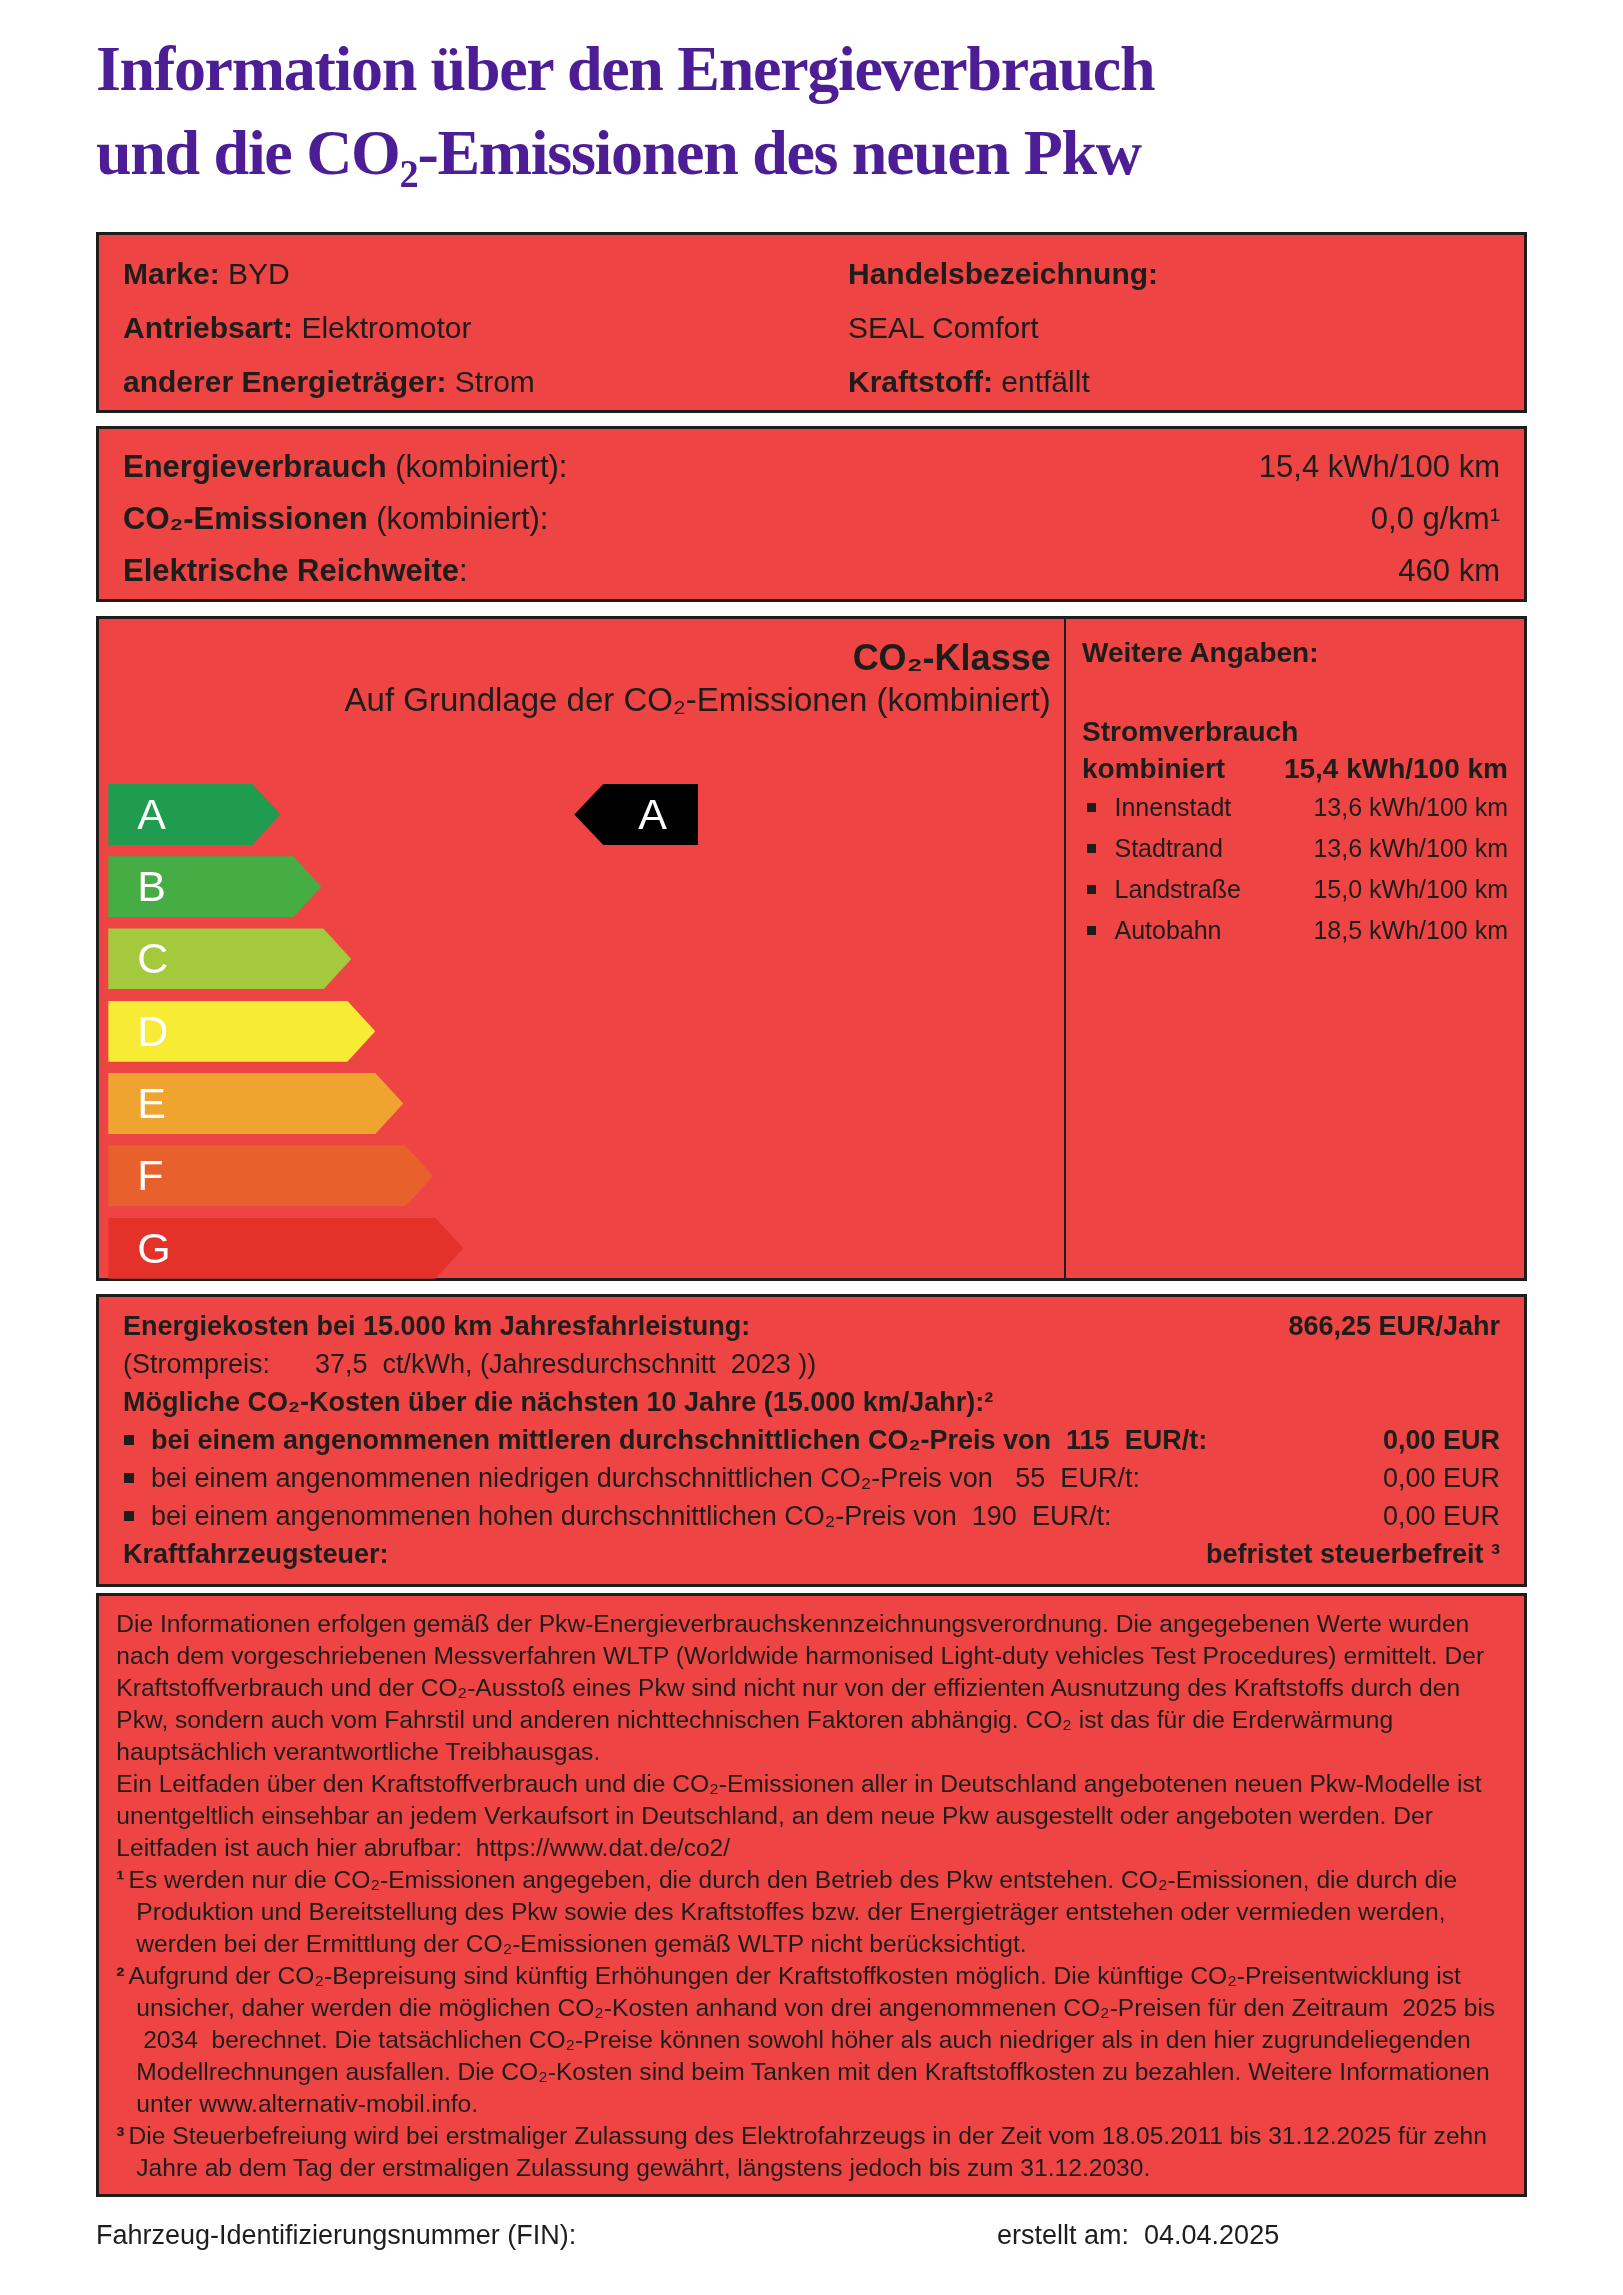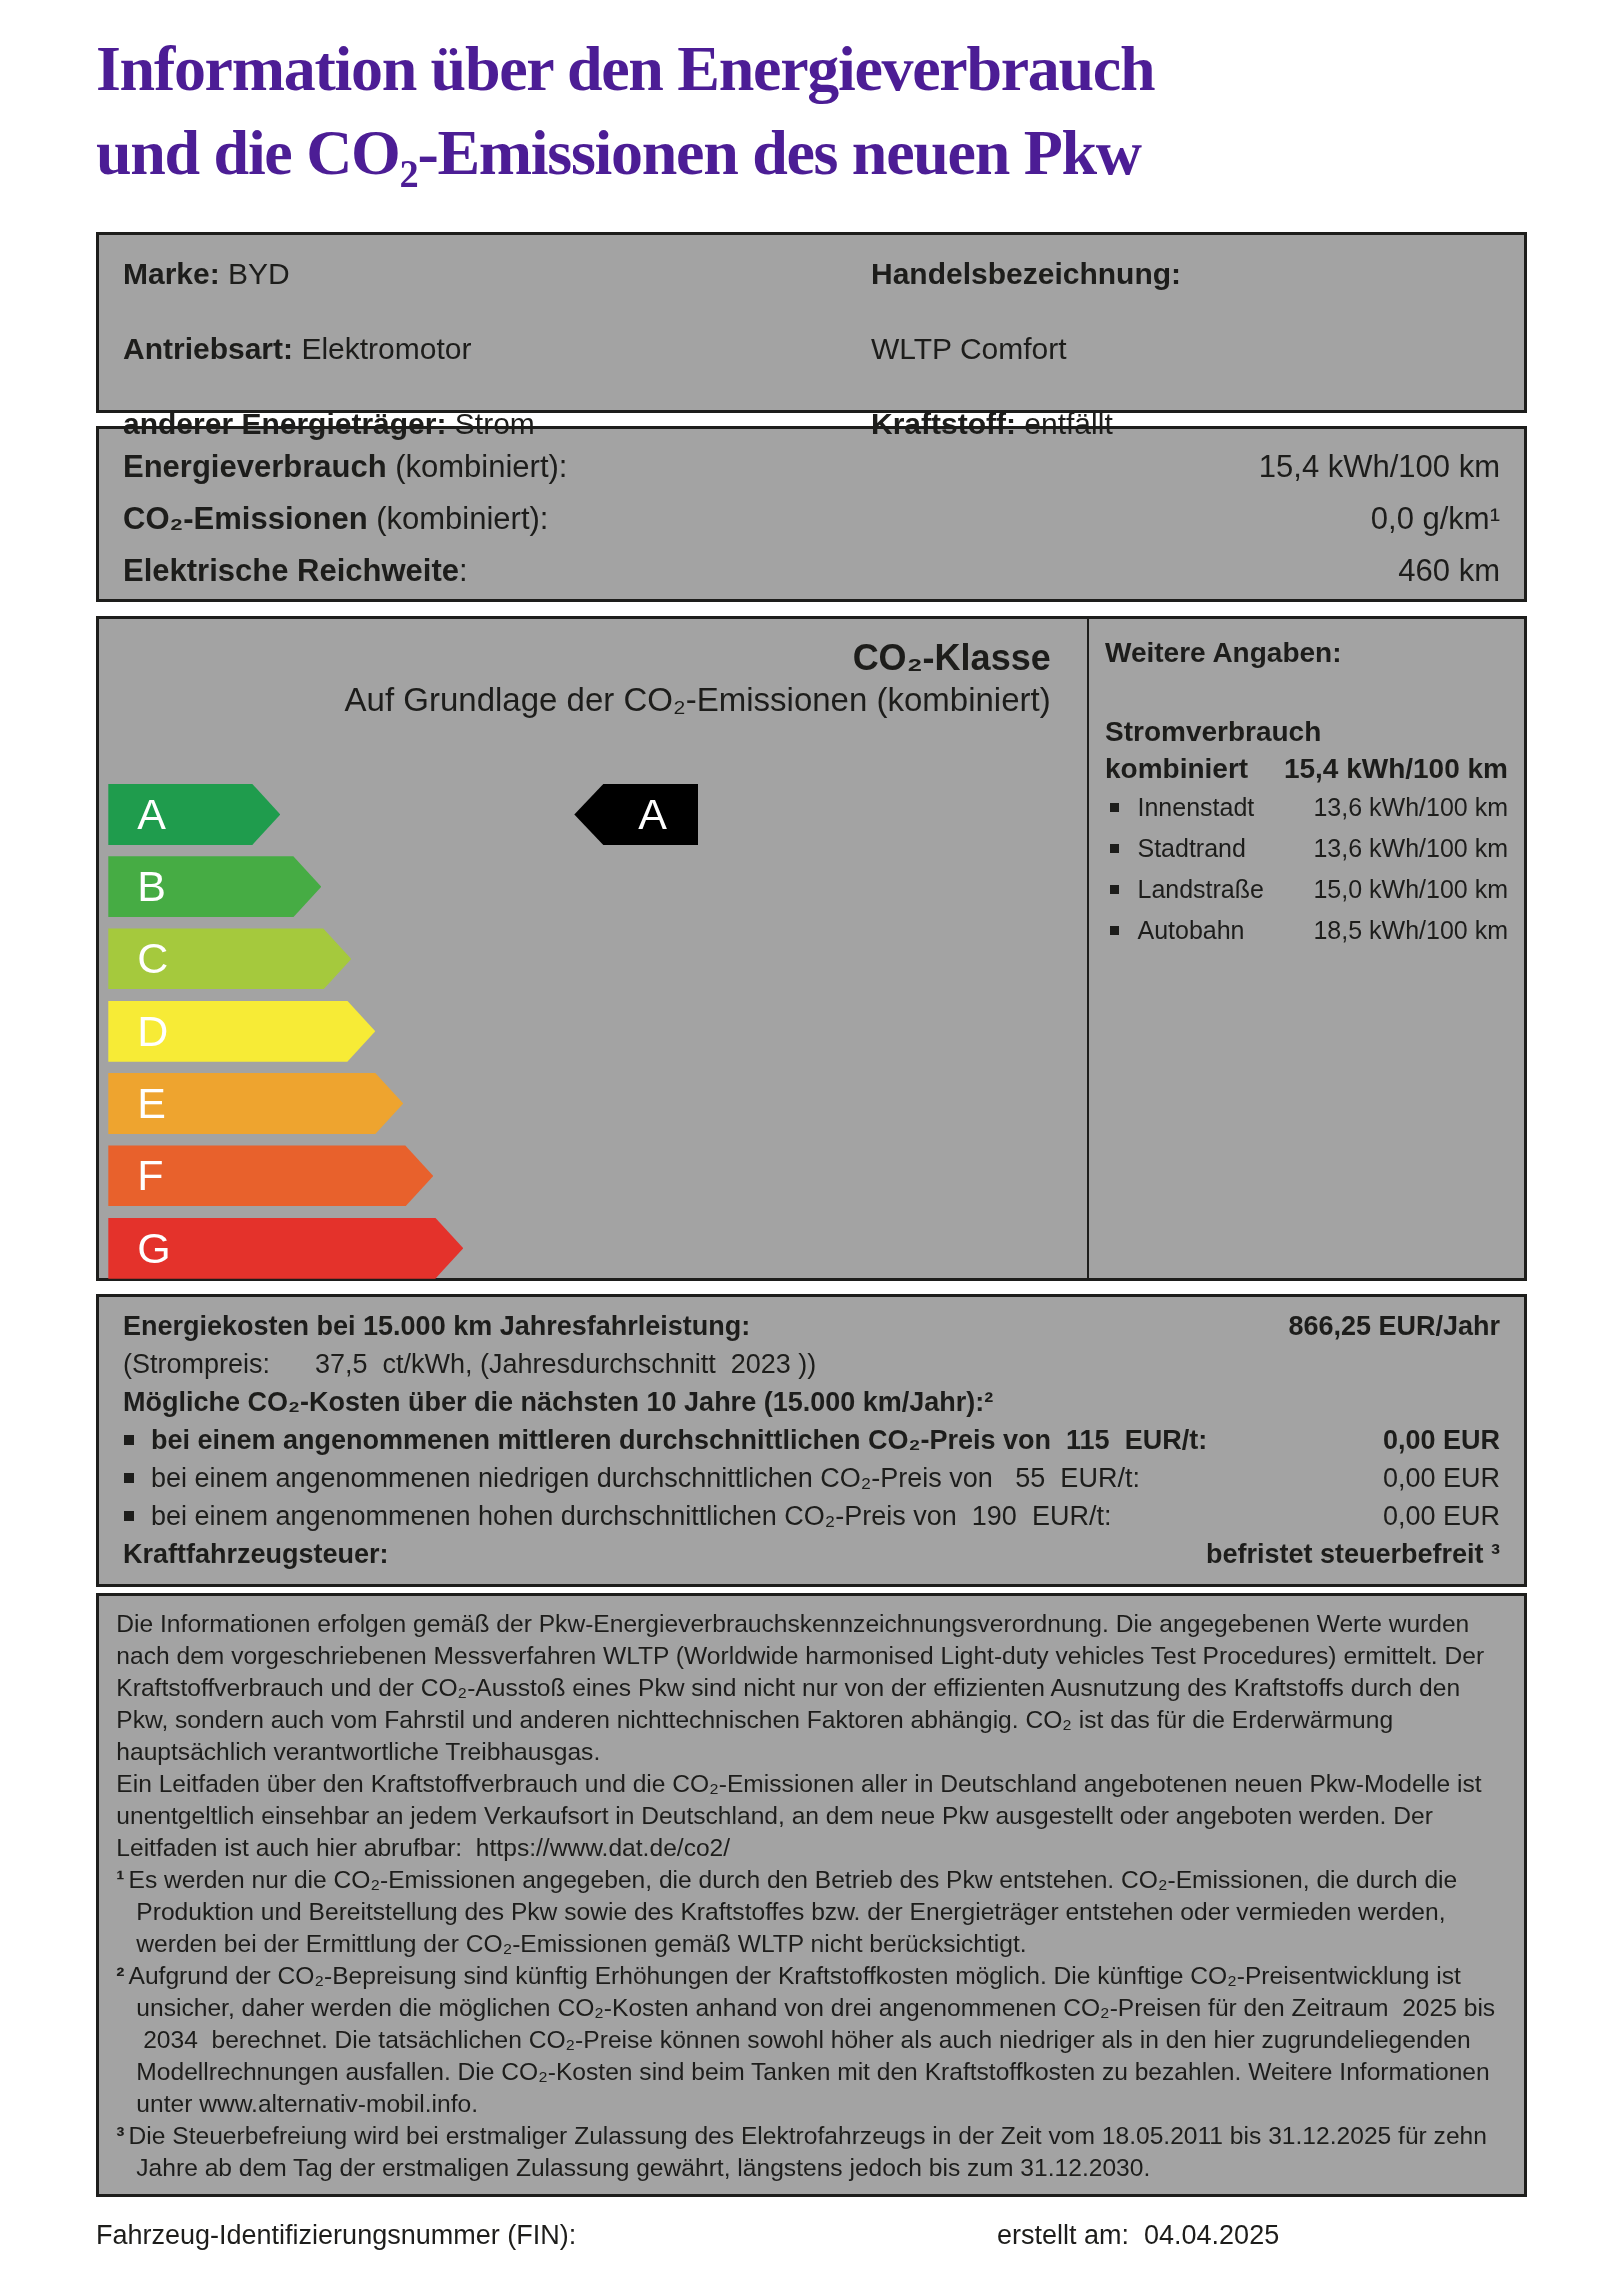--- a/index.html
+++ b/index.html
@@ -12,21 +12,21 @@
   .content { margin:0 96px; width:1431px; }
 
   
   .title {
     margin:27px 0 0 0; font-family:"Liberation Serif", serif;
     font-weight:bold; font-size:64px; line-height:84px; letter-spacing:-1.3px;
     color:#4c1d95;
   }
 
   
-  .box { border:3.3px solid #1d1d1b; background:#a3a3a3;gap:23px; }
+  .box { border:3.3px solid #1d1d1b; background:#ef4444; }
 
   
   .box-vehicle { margin-top:37px; height:181px; padding:13.3px 24px 0 24px;
     display:grid; grid-template-columns:725px 1fr; font-size:30px; }
   .box-vehicle .cell { line-height:52px; white-space:nowrap; }
   .lbl { font-weight:bold; }
 
   
   .box-consumption { margin-top:13.3px; height:176px; padding:12px 24px 0 24px; font-size:31px; }
   .crow { display:flex; justify-content:space-between; line-height:52px; white-space:nowrap; }
@@ -89,21 +89,21 @@
         <span>BYD</span>
       </div>
       <div class="cell">
         <span class="lbl">Handelsbezeichnung:</span>
       </div>
       <div class="cell">
         <span class="lbl">Antriebsart:</span>
         <span>Elektromotor</span>
       </div>
       <div class="cell">
-        <span>WLTP Comfort</span>
+        <span>SEAL Comfort</span>
       </div>
       <div class="cell">
         <span class="lbl">anderer Energieträger:</span>
         <span>Strom</span>
       </div>
       <div class="cell">
         <span class="lbl">Kraftstoff:</span>
         <span>entfällt</span>
       </div>
     </div>

